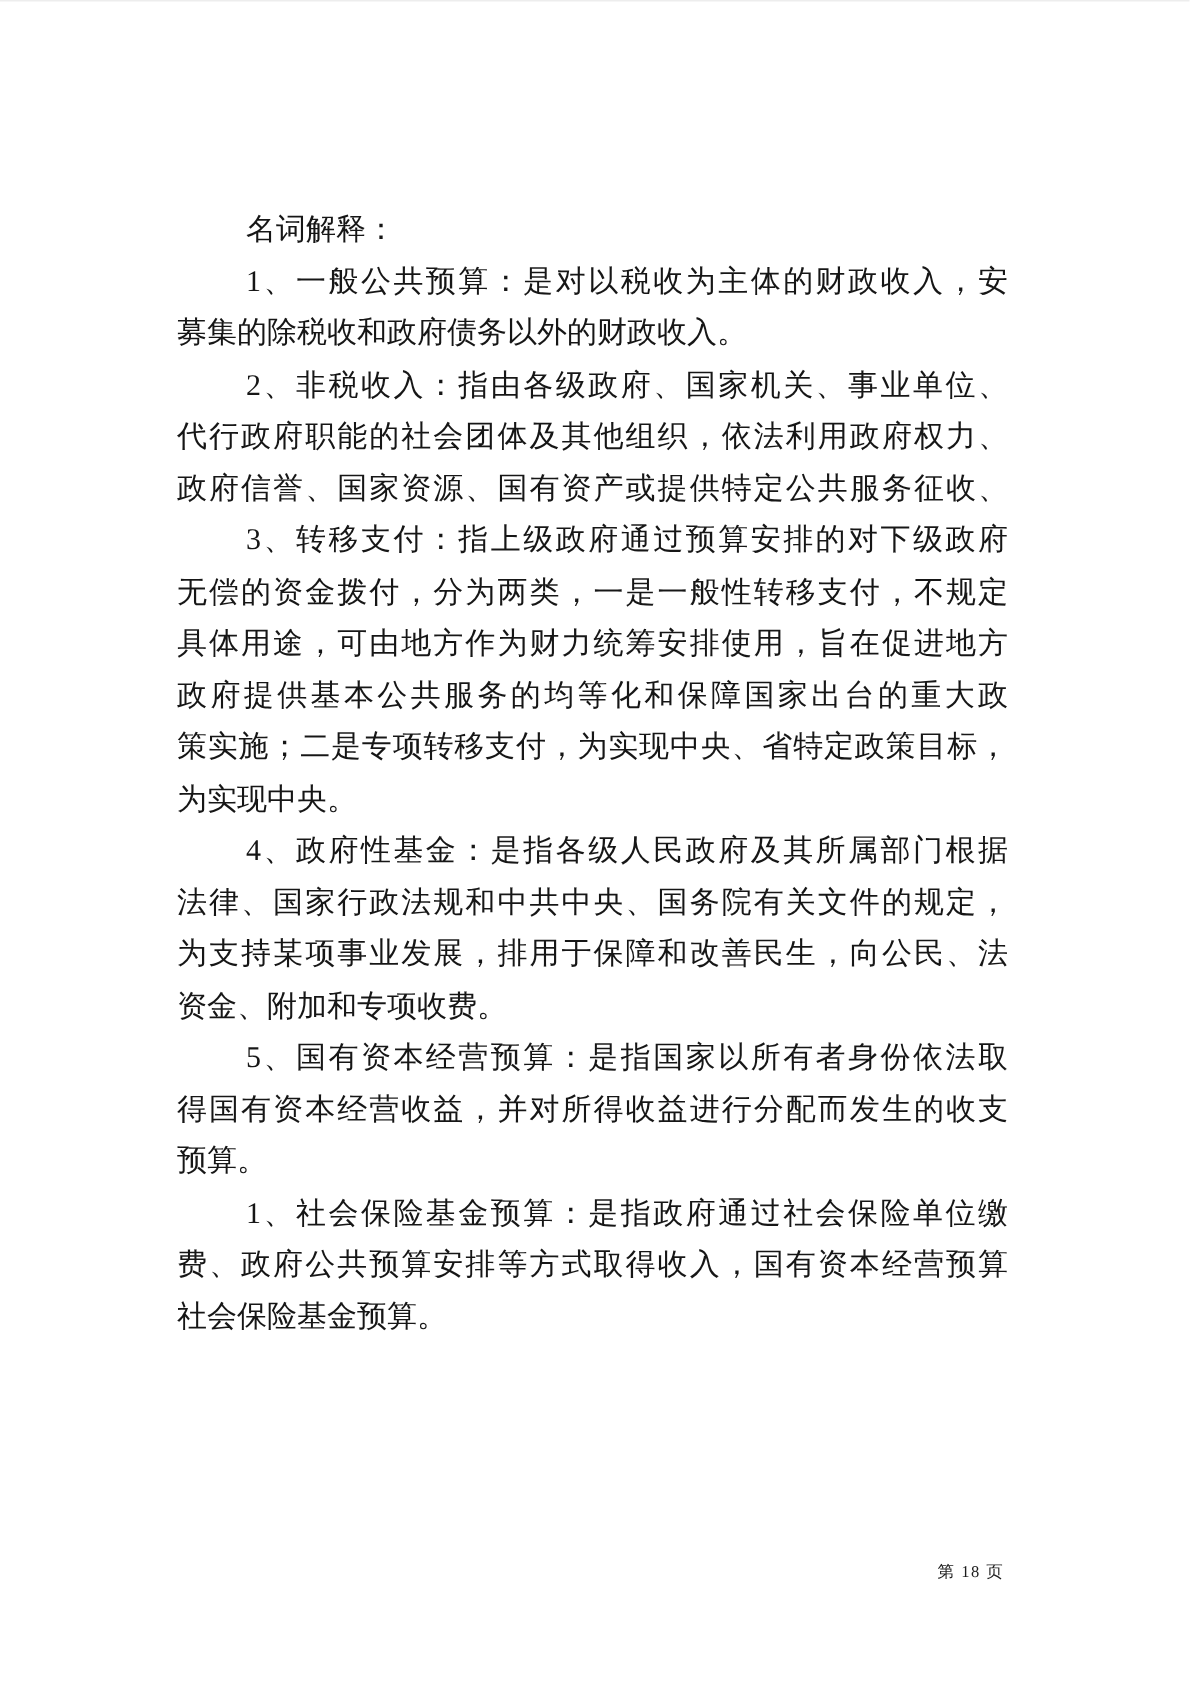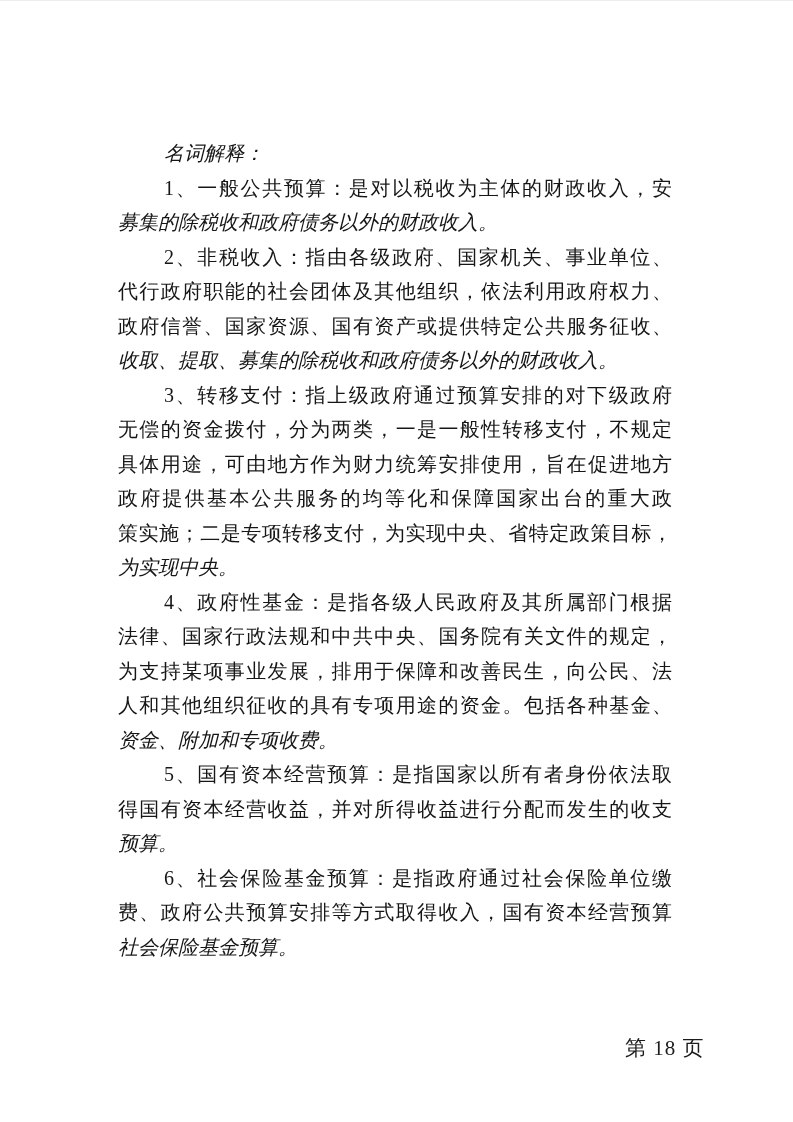--- a/index.html
+++ b/index.html
@@ -31,59 +31,56 @@
     text-align-last: justify;
     white-space: normal;
     overflow: hidden;
   }
   .doc-line.first {
     text-indent: 46px;
   }
   .doc-line.last {
     text-align: left;
     text-align-last: left;
-    font-style: italic;
   }
   .page-footer {
     position: absolute;
     left: 625px;
     top: 1038px;
-    font-size: 21px;
+    font-size: 11px;
     line-height: 18px;
     color: #1c1c1c;
     letter-spacing: 1px;
   }
 </style>
 </head>
 <body>
 
 <div class="page-content">
   <div class="doc-line first last">名词解释：</div>
   <div id="paragraphs">
       <div class="doc-line first">1、一般公共预算：是对以税收为主体的财政收入，安</div>
       <div class="doc-line last">募集的除税收和政府债务以外的财政收入。</div>
       <div class="doc-line first">2、非税收入：指由各级政府、国家机关、事业单位、</div>
       <div class="doc-line">代行政府职能的社会团体及其他组织，依法利用政府权力、</div>
       <div class="doc-line">政府信誉、国家资源、国有资产或提供特定公共服务征收、</div>
-      <div class="doc-line last">收取、提取、募集的除税收和政府债务以外的财政收入。</div>
       <div class="doc-line first">3、转移支付：指上级政府通过预算安排的对下级政府</div>
       <div class="doc-line">无偿的资金拨付，分为两类，一是一般性转移支付，不规定</div>
       <div class="doc-line">具体用途，可由地方作为财力统筹安排使用，旨在促进地方</div>
       <div class="doc-line">政府提供基本公共服务的均等化和保障国家出台的重大政</div>
       <div class="doc-line">策实施；二是专项转移支付，为实现中央、省特定政策目标，</div>
       <div class="doc-line last">为实现中央。</div>
       <div class="doc-line first">4、政府性基金：是指各级人民政府及其所属部门根据</div>
       <div class="doc-line">法律、国家行政法规和中共中央、国务院有关文件的规定，</div>
       <div class="doc-line">为支持某项事业发展，排用于保障和改善民生，向公民、法</div>
-      <div class="doc-line">人和其他组织征收的具有专项用途的资金。包括各种基金、</div>
       <div class="doc-line last">资金、附加和专项收费。</div>
       <div class="doc-line first">5、国有资本经营预算：是指国家以所有者身份依法取</div>
       <div class="doc-line">得国有资本经营收益，并对所得收益进行分配而发生的收支</div>
       <div class="doc-line last">预算。</div>
-      <div class="doc-line first">6、社会保险基金预算：是指政府通过社会保险单位缴</div>
+      <div class="doc-line first">1、社会保险基金预算：是指政府通过社会保险单位缴</div>
       <div class="doc-line">费、政府公共预算安排等方式取得收入，国有资本经营预算</div>
       <div class="doc-line last">社会保险基金预算。</div>
     </div>
 </div>
 
 <div class="page-footer">
   <span>第 18 页</span>
 </div>
 
 </body></html>

